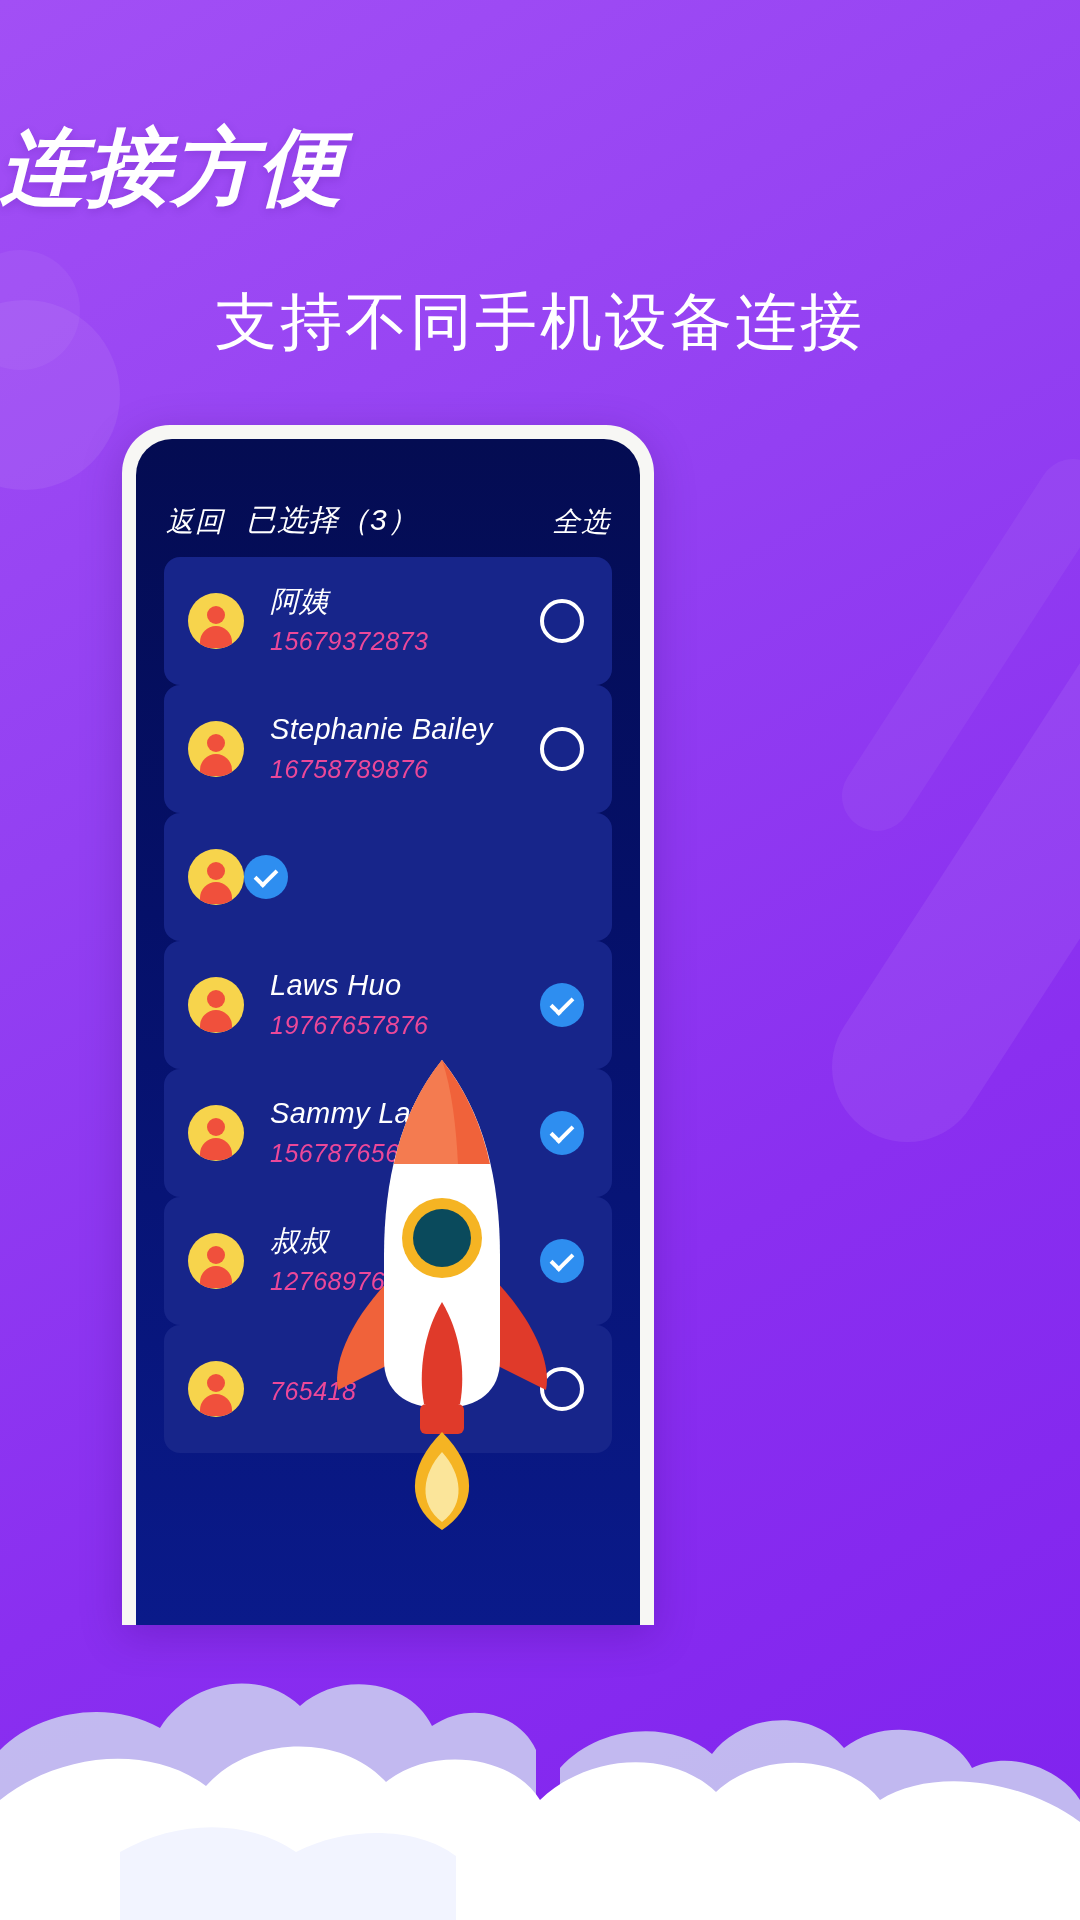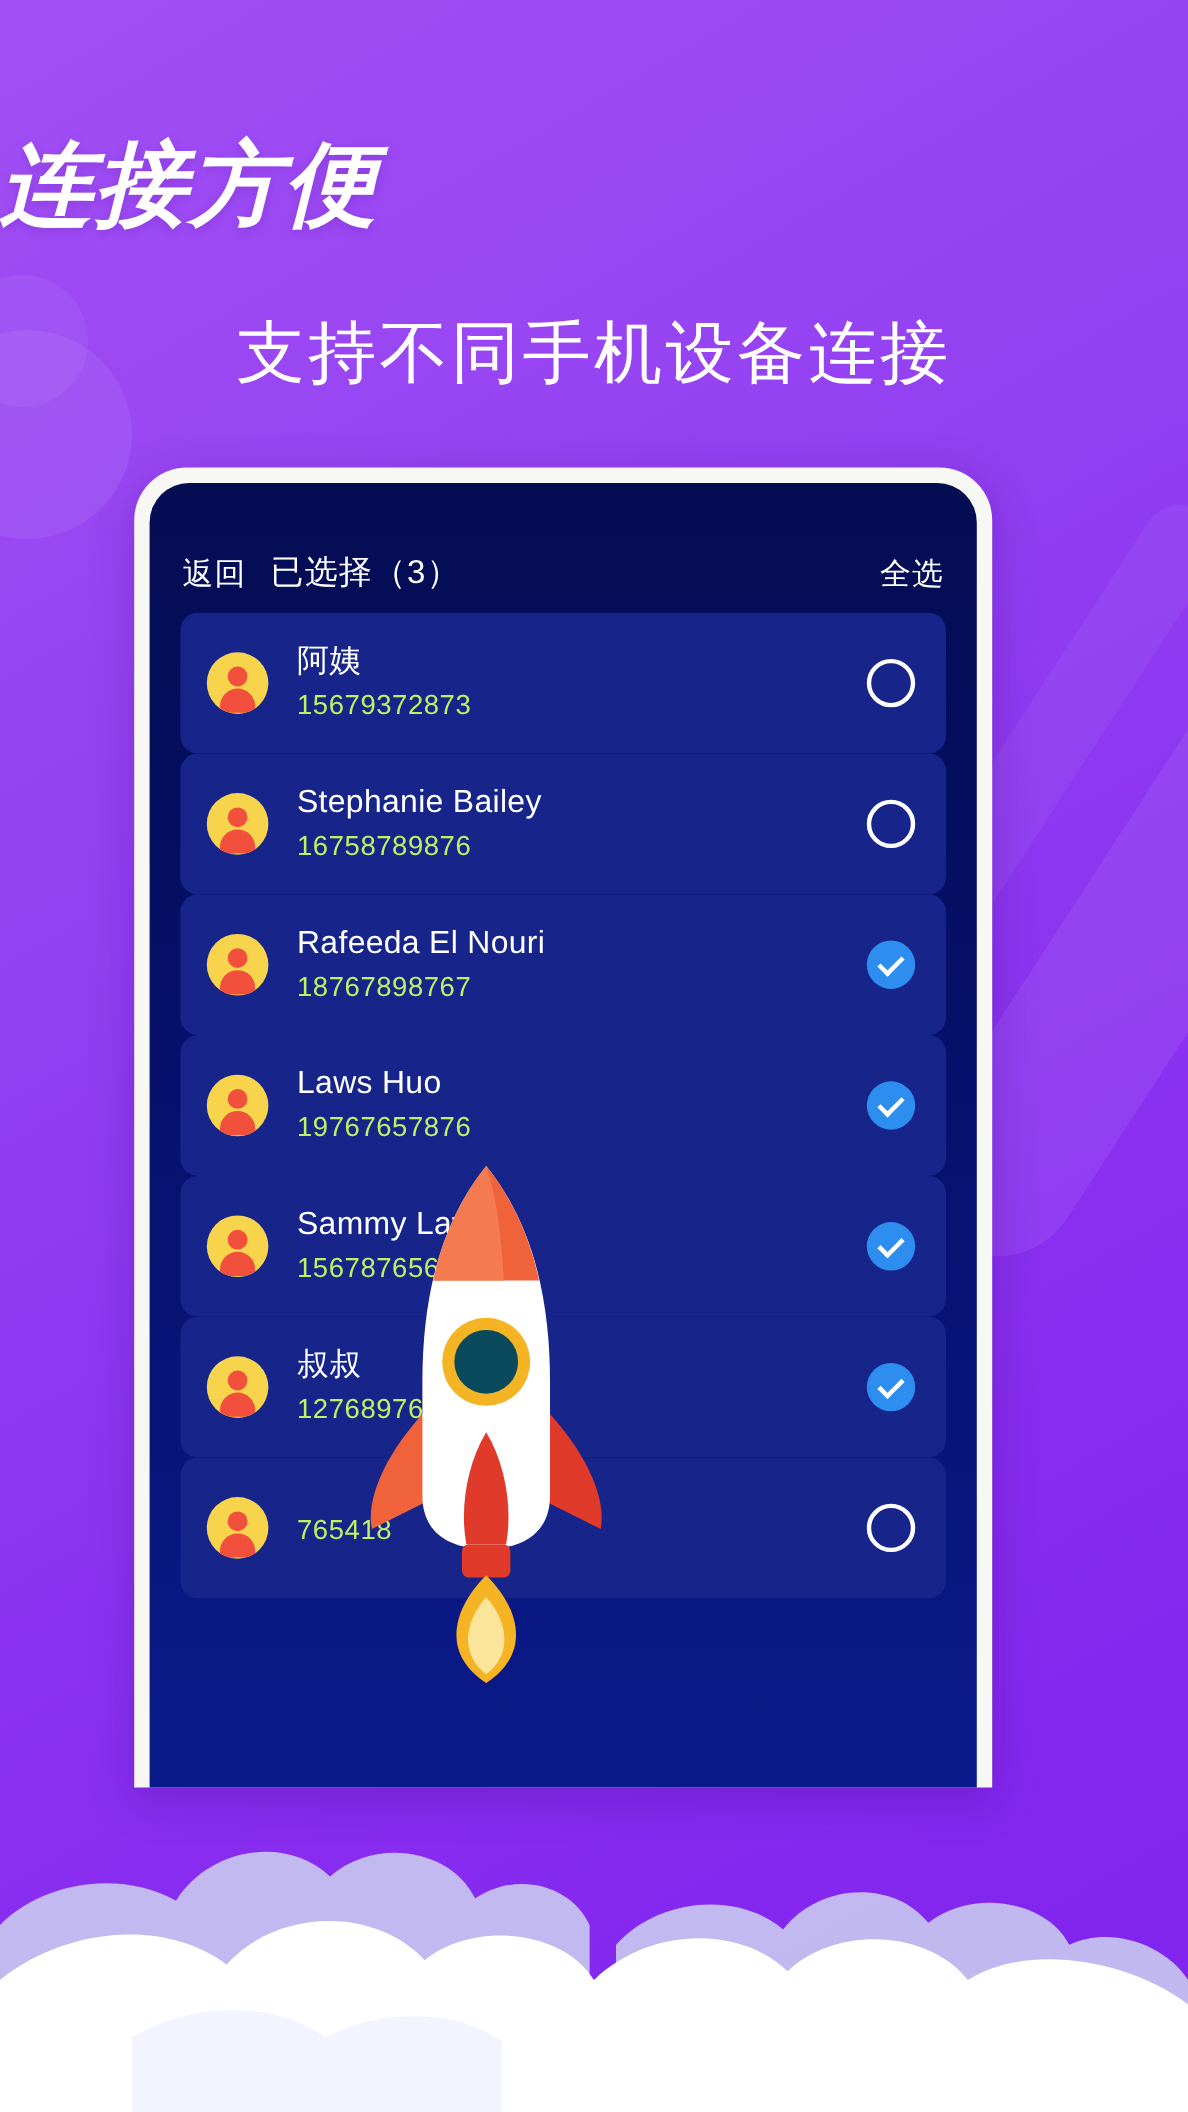--- a/index.html
+++ b/index.html
@@ -52,25 +52,26 @@
     font-size:62px;
     line-height:1.1;
     color:#ffffff;
     letter-spacing:3px;
   }
 
   
   .phone {
     position:absolute;
     left:122px; top:425px;
-    width:780px; height:1200px;
+    width:532px; height:1200px;
     background:#f7f7f4;
     border-radius:48px 48px 0 0;
     padding:14px 14px 0 14px;
     box-shadow:0 10px 40px rgba(50,0,110,.25);
+    font-style:italic;
   }
   .screen {
     width:100%; height:100%;
     background:linear-gradient(180deg,#040c52 0%,#051069 40%,#0a1a8a 100%);
     border-radius:36px 36px 0 0;
     overflow:hidden;
     position:relative;
   }
 
   
@@ -113,21 +114,21 @@
   .avatar .body {
     position:absolute; width:32px; height:22px;
     background:#f0503c; left:12px; top:33px;
     border-radius:16px 16px 4px 4px;
   }
   .meta { margin-left:26px; flex:1; }
   .name {
     color:#ffffff; font-size:29px; line-height:1.25; letter-spacing:.3px;
   }
   .phone-no {
-    color:#bef264; font-size:25px; line-height:1.4; margin-top:4px; letter-spacing:.5px;
+    color:#ec4899; font-size:25px; line-height:1.4; margin-top:4px; letter-spacing:.5px;
   }
   .check {
     width:44px; height:44px; border-radius:50%;
     flex:0 0 44px;
     display:flex; align-items:center; justify-content:center;
   }
   .check.off { border:4px solid #ffffff; background:transparent; }
   .check.on  { background:#2e8ef0; border:none; position:relative; }
   .check.on::after {
     content:""; position:absolute;
@@ -188,24 +189,20 @@
           <div class="phone-no">16758789876</div>
         </div>
         <div class="check off"></div>
       </div>
 
       <div class="row">
         <div class="avatar">
             <div class="head"></div>
             <div class="body"></div>
           </div>
-        <div class="meta">
-          <div class="name">Rafeeda El Nouri</div>
-          <div class="phone-no">18767898767</div>
-        </div>
         <div class="check on"></div>
       </div>
 
       <div class="row">
         <div class="avatar">
             <div class="head"></div>
             <div class="body"></div>
           </div>
         <div class="meta">
           <div class="name">Laws Huo</div>

